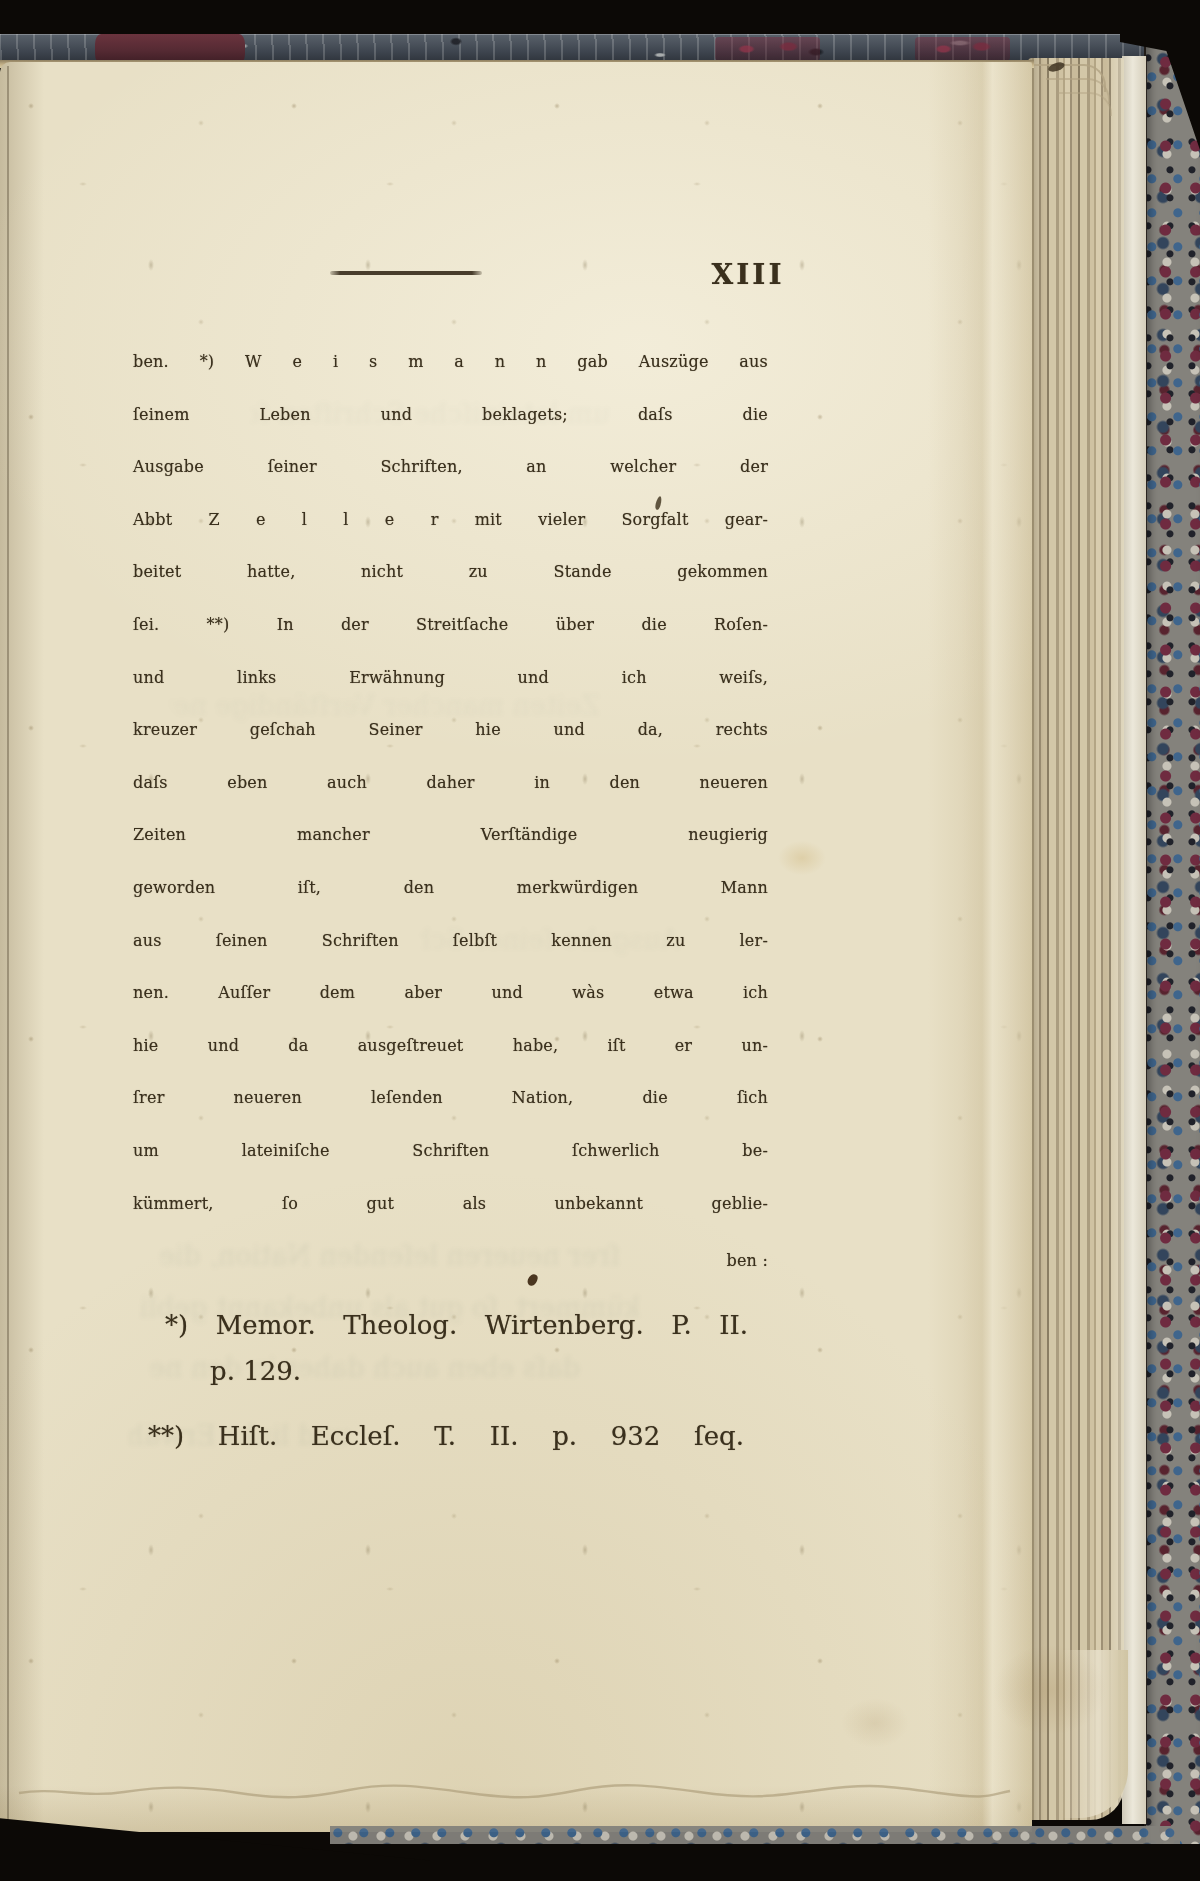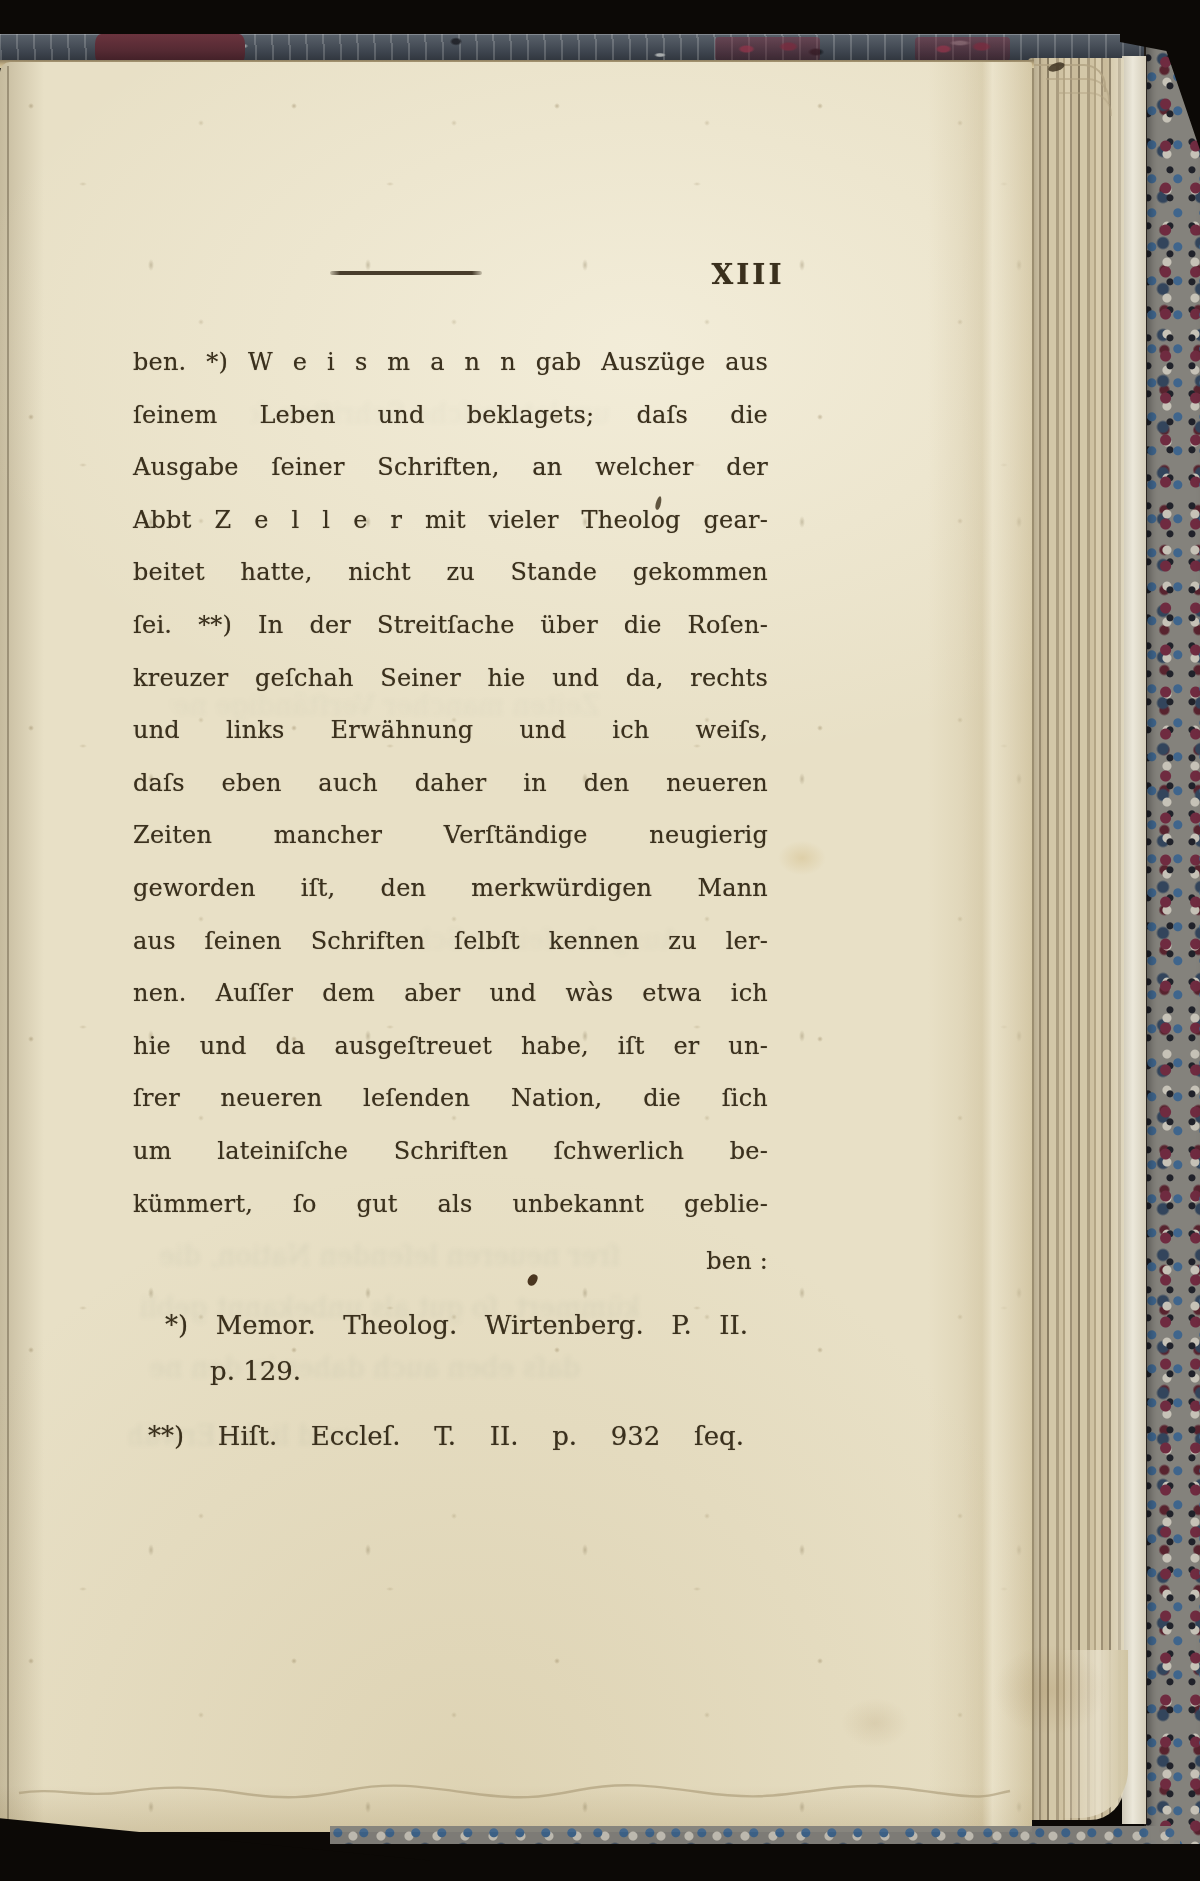--- a/index.html
+++ b/index.html
@@ -88,21 +88,21 @@
     background:linear-gradient(90deg, rgba(190,172,130,0),
       rgba(190,172,130,.28) 52%, rgba(240,233,211,.55) 62%, rgba(205,190,152,.45) 100%);}
 
   
   .ink{color:#3a301d;text-shadow:0 0 0.8px rgba(58,48,30,.55);}
   .rule{left:330px;top:271px;width:152px;height:4px;border-radius:2px;
     background:linear-gradient(90deg,rgba(72,61,44,.25),#483d2c 10px,#483d2c 142px,rgba(72,61,44,.25));}
   .page-number{left:698px;top:258px;width:100px;font-size:28px;font-weight:bold;
     letter-spacing:3px;text-align:center;}
   .body-block{left:133px;top:336px;width:635px;}
-  .bline{display:block;width:635px;height:52.6px;line-height:52.6px;font-size:24px;
+  .bline{display:block;width:635px;height:52.6px;line-height:52.6px;font-size:16px;
     letter-spacing:.2px;text-align:justify;text-align-last:justify;}
   .bline-last{text-align-last:right;padding-right:14px;margin-top:5px;}
   .foot-block{left:148px;top:1302px;width:605px;}
   .fline{display:block;font-size:26px;line-height:46px;}
   .f1{margin-left:17px;width:583px;text-align:justify;text-align-last:justify;}
   .f2{margin-left:62px;}
   .f3{width:596px;margin-top:19px;text-align:justify;text-align-last:justify;}
 
   
   .ghost{position:absolute;transform:scaleX(-1);filter:blur(2.4px);opacity:.09;
@@ -160,25 +160,25 @@
   <div class="ghost" style="left:150px;top:1350px;width:430px;">daſs eben auch daher in den neueren</div>
   <div class="ghost" style="left:130px;top:1418px;width:220px;">und links Erwähnung und ich weiſs,</div>
 
   <div class="abs rule"></div>
   <div class="abs page-number ink">XIII</div>
 
   <div class="abs body-block">
     <span class="bline ink">ben. *) W e i s m a n n gab Auszüge aus</span>
     <span class="bline ink">ſeinem Leben und beklagets; daſs die</span>
     <span class="bline ink">Ausgabe ſeiner Schriften, an welcher der</span>
-    <span class="bline ink">Abbt Z e l l e r mit vieler Theolog gear-</span>
+    <span class="bline ink">Abbt Z e l l e r mit vieler Sorgfalt gear-</span>
     <span class="bline ink">beitet hatte, nicht zu Stande gekommen</span>
     <span class="bline ink">ſei. **) In der Streitſache über die Roſen-</span>
+    <span class="bline ink">und links Erwähnung und ich weiſs,</span>
     <span class="bline ink">kreuzer geſchah Seiner hie und da, rechts</span>
-    <span class="bline ink">und links Erwähnung und ich weiſs,</span>
     <span class="bline ink">daſs eben auch daher in den neueren</span>
     <span class="bline ink">Zeiten mancher Verſtändige neugierig</span>
     <span class="bline ink">geworden iſt, den merkwürdigen Mann</span>
     <span class="bline ink">aus ſeinen Schriften ſelbſt kennen zu ler-</span>
     <span class="bline ink">nen. Auſſer dem aber und wàs etwa ich</span>
     <span class="bline ink">hie und da ausgeſtreuet habe, iſt er un-</span>
     <span class="bline ink">ſrer neueren leſenden Nation, die ſich</span>
     <span class="bline ink">um lateiniſche Schriften ſchwerlich be-</span>
     <span class="bline ink">kümmert, ſo gut als unbekannt geblie-</span>
     <span class="bline bline-last ink">ben :</span>

